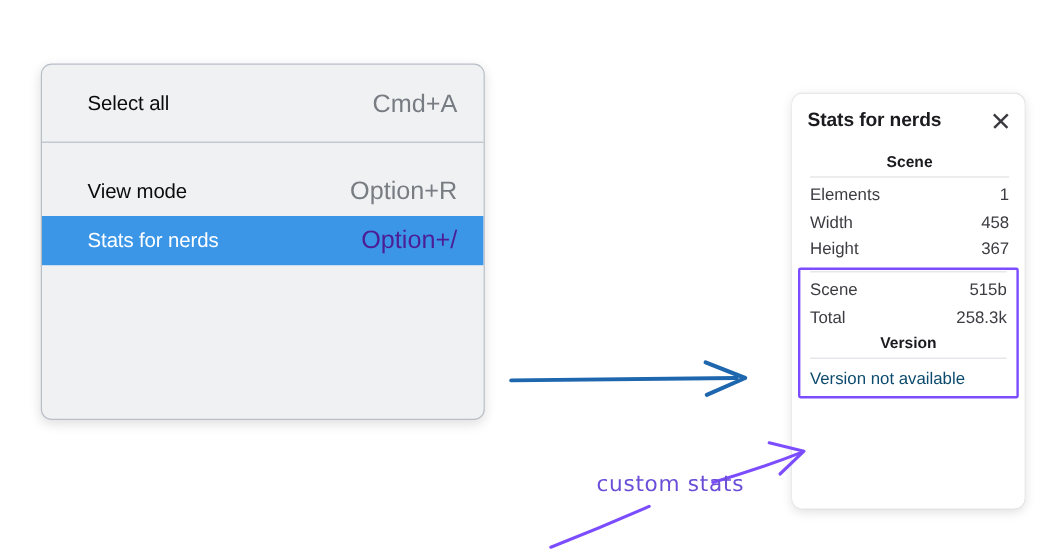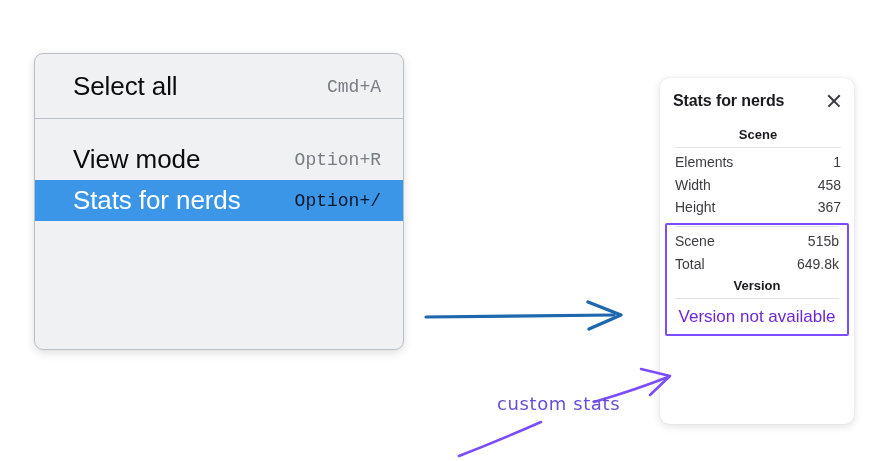--- a/index.html
+++ b/index.html
@@ -49,36 +49,35 @@
   .menu-item {
     display: flex;
     align-items: center;
     justify-content: space-between;
     height: 41px;
     padding: 0 22px 0 38px;
     box-sizing: border-box;
     cursor: default;
   }
   .menu-item .mi-label {
-    font-size: 26px;
+    font-size: 17px;
     color: #0c0c0c;
     letter-spacing: -0.1px;
     white-space: nowrap;
   }
   .menu-item .mi-shortcut {
-    font-size: 18px;
+    font-size: 21px;
     color: #787d83;
     white-space: nowrap;
-    font-family: Liberation Mono, monospace;
   }
   .menu-item.selected {
     background: #3b96e8;
   }
   .menu-item.selected .mi-label { color: #ffffff; }
-  .menu-item.selected .mi-shortcut { color: #0f172a; }
+  .menu-item.selected .mi-shortcut { color: #4c1d95; }
 
   
   #stats-panel {
     position: absolute;
     left: 660px;
     top: 78px;
     width: 194px;
     height: 346px;
     background: #ffffff;
     border-radius: 9px;
@@ -136,25 +135,24 @@
     align-items: baseline;
     justify-content: space-between;
     font-size: 14px;
     color: #3c3c42;
     padding: 4px 2px;
     line-height: 1.05;
   }
   .sp-row .k { white-space: nowrap; }
   .sp-row .v { white-space: nowrap; }
   .sp-single {
-    font-size: 17px;
-    color: #6d28d9;
+    font-size: 14px;
+    color: #0c4a6e;
     padding: 5px 2px 3px 2px;
     white-space: nowrap;
-    text-align: center;
   }
 
   
   #storage-version-box {
     border: 2px solid #7c4dff;
     border-radius: 2px;
     margin: 4px -6px 0 -8px;
     padding: 0 6px 4px 6px;
     box-sizing: border-box;
   }
@@ -233,21 +231,21 @@
   <div id="storage-version-box">
 
     <div>
       <div class="sp-rule"></div>
       <div class="sp-row">
         <span class="k">Scene</span>
         <span class="v">515b</span>
       </div>
       <div class="sp-row">
         <span class="k">Total</span>
-        <span class="v">649.8k</span>
+        <span class="v">258.3k</span>
       </div>
     </div>
 
     <div>
       <div class="sp-section-title">Version</div>
       <div class="sp-rule"></div>
       <div class="sp-single">Version not available</div>
     </div>
 
   </div>

